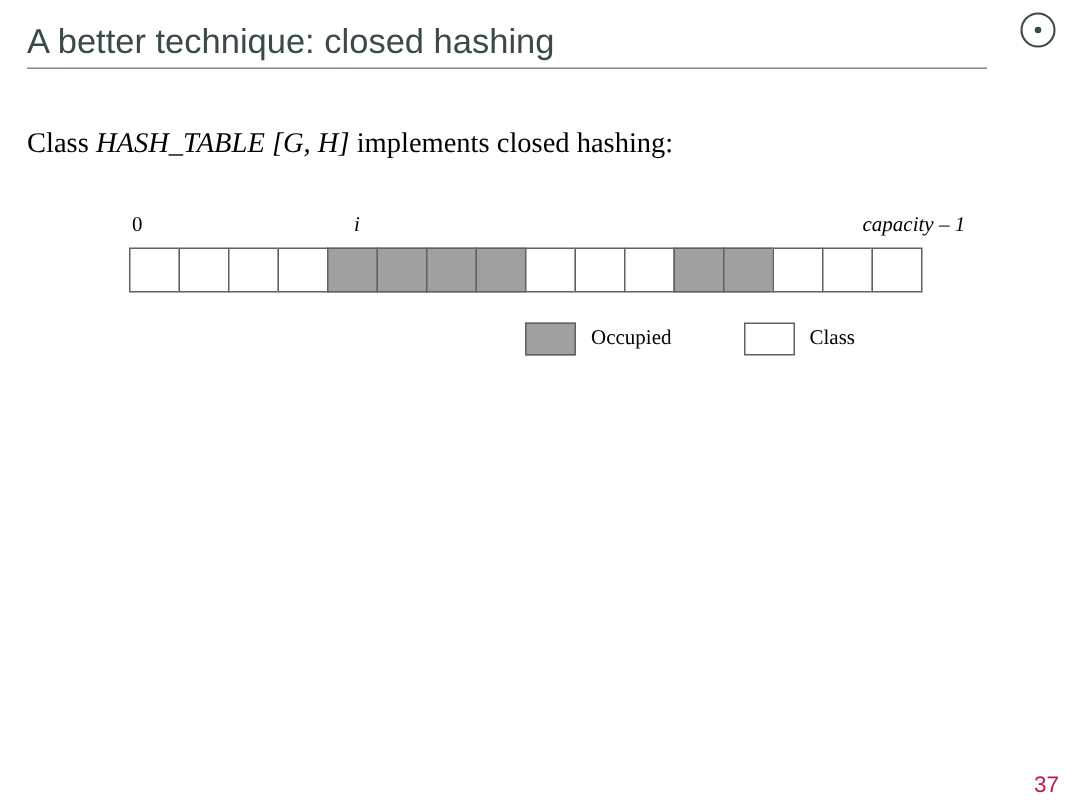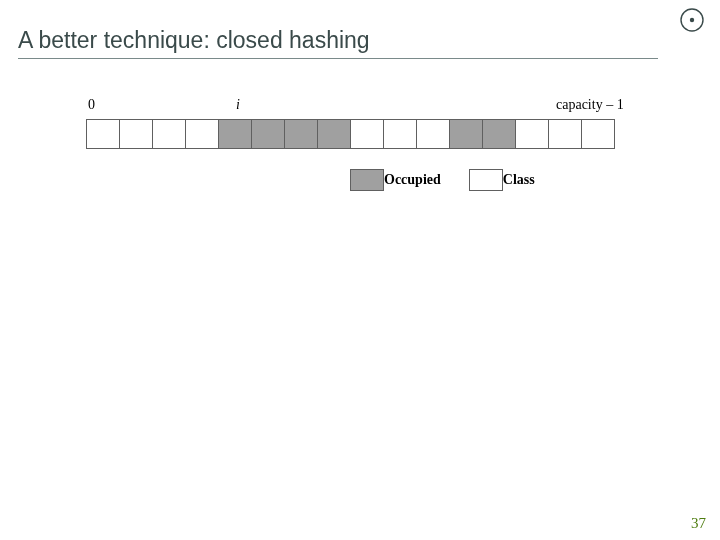--- a/index.html
+++ b/index.html
@@ -7,21 +7,21 @@
     width: 720px;
     height: 540px;
     background: #ffffff;
     font-family: Georgia, 'Times New Roman', serif;
     position: relative;
     overflow: hidden;
   }
   .slide {
     width: 100%;
     height: 100%;
-    padding: 27px 18px 14px 18px;
+    padding: 14px 18px 14px 18px;
     position: relative;
   }
   .title {
     font-family: Arial, Helvetica, sans-serif;
     font-size: 23px;
     color: #3a4a4a;
     font-weight: 400;
     margin-bottom: 4px;
   }
   .title-underline {
@@ -67,64 +67,67 @@
     border: 1px solid #606060;
     margin-right: -1px;
     background: #fff;
   }
   .cell.occ { background: #a0a0a0; }
   .legend {
     margin-top: 20px;
     margin-left: 264px;
     display: flex;
     align-items: center;
+    gap: 10px;
     font-family: 'Times New Roman', serif;
     font-size: 14px;
     color: #000;
-    font-weight: bold;
   }
   .swatch {
     width: 34px;
     height: 22px;
     border: 1px solid #606060;
     display: inline-block;
   }
   .swatch.occ { background: #a0a0a0; }
   .swatch.free { background: #fff; }
   .page-number {
     position: absolute;
     bottom: 8px;
     right: 14px;
-    font-family: Liberation Serif, serif;
+    font-family: Liberation Sans, sans-serif;
     font-size: 15px;
-    color: #4d7c0f;
+    color: #be185d;
   }
 </style>
 </head>
 <body>
 
 <div class="slide">
 
   <div class="logo">
     <svg viewBox="0 0 28 28">
       <circle cx="14" cy="14" r="11" fill="none" stroke="#3a4a4a" stroke-width="1.4"></circle>
       <circle cx="14" cy="14" r="2.2" fill="#3a4a4a"></circle>
     </svg>
   </div>
 
   <h1 class="title">A better technique: closed hashing</h1>
   <hr class="title-underline">
 
+  <p class="body-text">
+    <span>Class </span><span class="it">HASH_TABLE [G, H]</span><span> implements closed hashing:</span>
+  </p>
 
 
   <div class="diagram-wrap">
     <div class="labels-row">
       <span class="lbl" style="left:2px">0</span>
       <span class="lbl" style="left:150px; font-style:italic">i</span>
-      <span class="lbl" style="left:470px; ">capacity – 1</span>
+      <span class="lbl" style="left:489px; font-style:italic">capacity – 1</span>
     </div>
     <div class="cells-row" id="cells-row">
         <div class="cell"></div>
         <div class="cell"></div>
         <div class="cell"></div>
         <div class="cell"></div>
         <div class="cell occ"></div>
         <div class="cell occ"></div>
         <div class="cell occ"></div>
         <div class="cell occ"></div>

